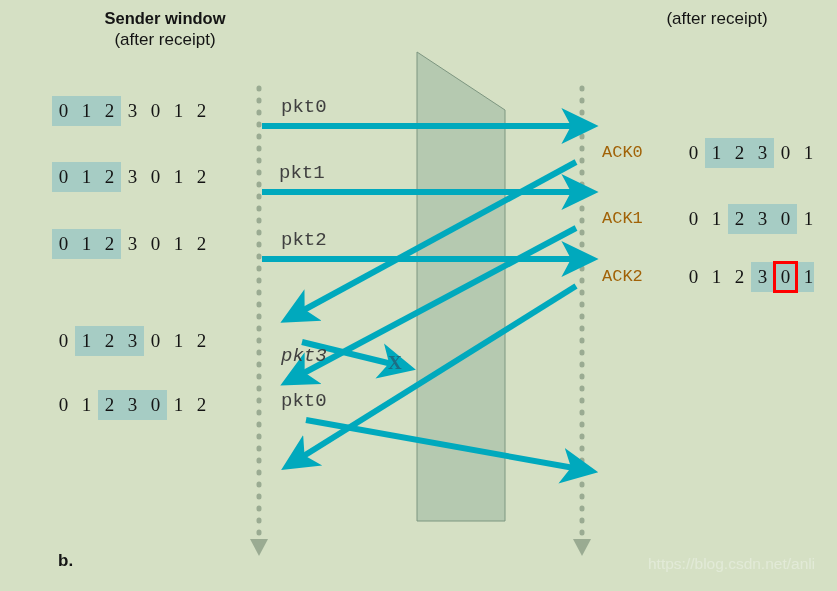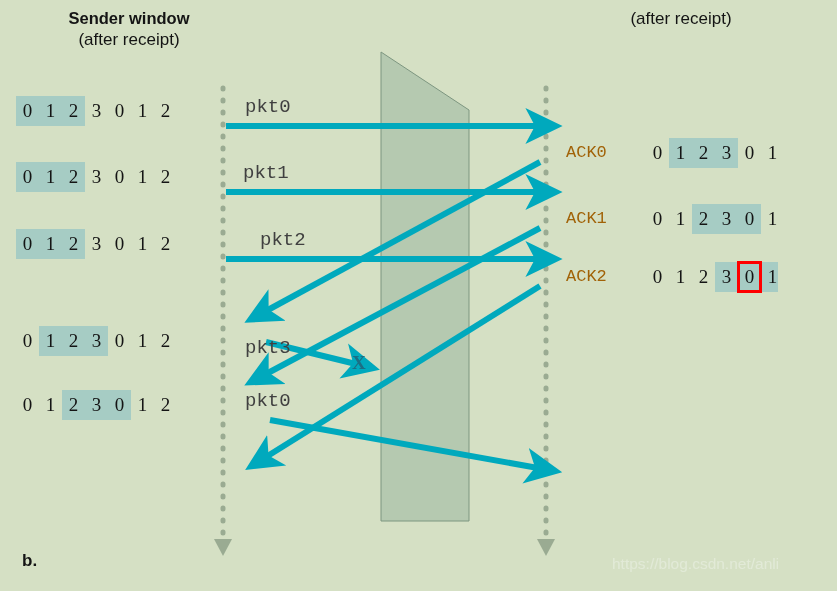--- a/index.html
+++ b/index.html
@@ -2,21 +2,21 @@
 <html><head>
 <meta charset="utf-8">
 <style>
   html,body{margin:0;padding:0;}
   body{
     width:837px;height:591px;
     background:#d5e0c4;
     font-family:"Liberation Sans", sans-serif;
     overflow:hidden;
   }
-  #stage{position:relative;width:778px;height:591px;overflow:hidden;background:#d5e0c4;}
+  #stage{position:relative;width:778px;height:591px;overflow:hidden;background:#d5e0c4;margin-left:36px;}
 
   
   .col-title{position:absolute;text-align:center;color:#141414;}
   .col-title .line1{font-weight:bold;font-size:16.5px;line-height:21px;white-space:nowrap;}
   .col-title .line2{font-weight:normal;font-size:17px;line-height:21px;white-space:nowrap;}
 
   #sender-title{left:14px;top:8px;width:230px;}
   #receiver-title{left:566px;top:8px;width:230px;}
 
   
@@ -183,22 +183,22 @@
         <div class="cell">0</div>
         <div class="cell">1</div>
         <div class="cell">2</div>
         <div class="cell hl">3</div>
         <div class="cell hl boxed">0</div>
         <div class="cell hl">1</div>
         <div class="cell">2</div>
       </div>
       <div class="pktlabel" style="left: 245px; top: 96px;">pkt0</div>
       <div class="pktlabel" style="left: 243px; top: 162px;">pkt1</div>
-      <div class="pktlabel" style="left: 260px; top: 229px; font-family: Liberation Mono, monospace;">pkt2</div>
-      <div class="pktlabel" style="left: 245px; top: 337px;">pkt3</div>
+      <div class="pktlabel" style="left: 245px; top: 229px; font-family: Liberation Mono, monospace;">pkt2</div>
+      <div class="pktlabel" style="left: 245px; top: 345px; font-style: italic;">pkt3</div>
       <div class="pktlabel" style="left: 245px; top: 390px;">pkt0</div>
     </div>
 
   <div class="xmark" style="left:352px;top:352px;">X</div>
 
 
   <div id="panel-letter">b.</div>
   <div id="watermark">https://blog.csdn.net/anlian523</div>
 </div>
 

